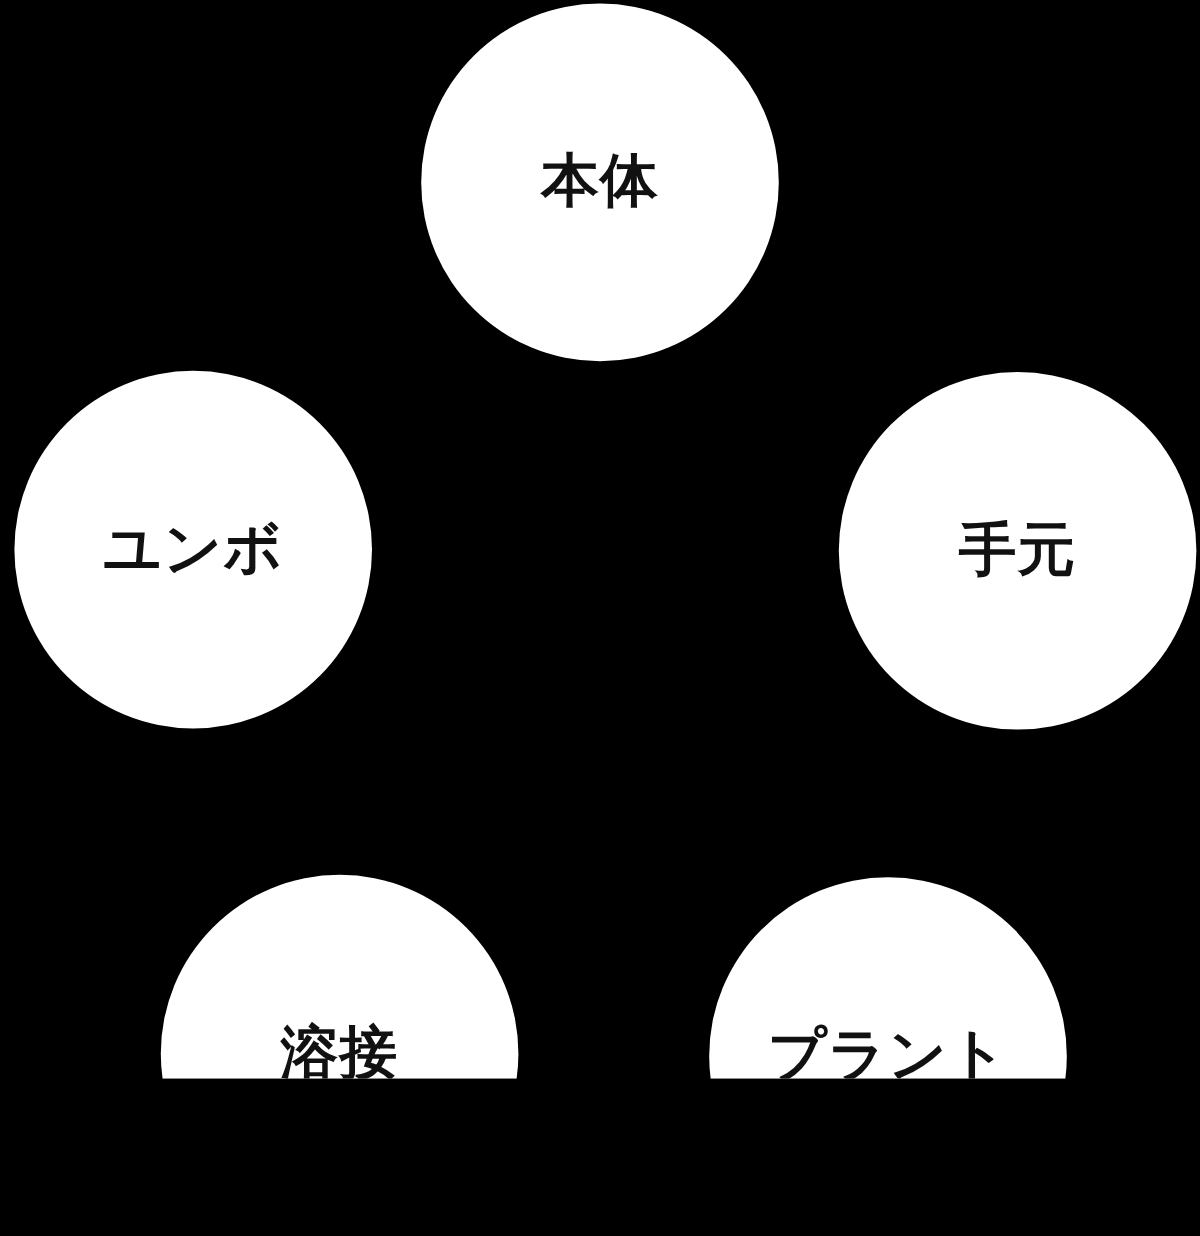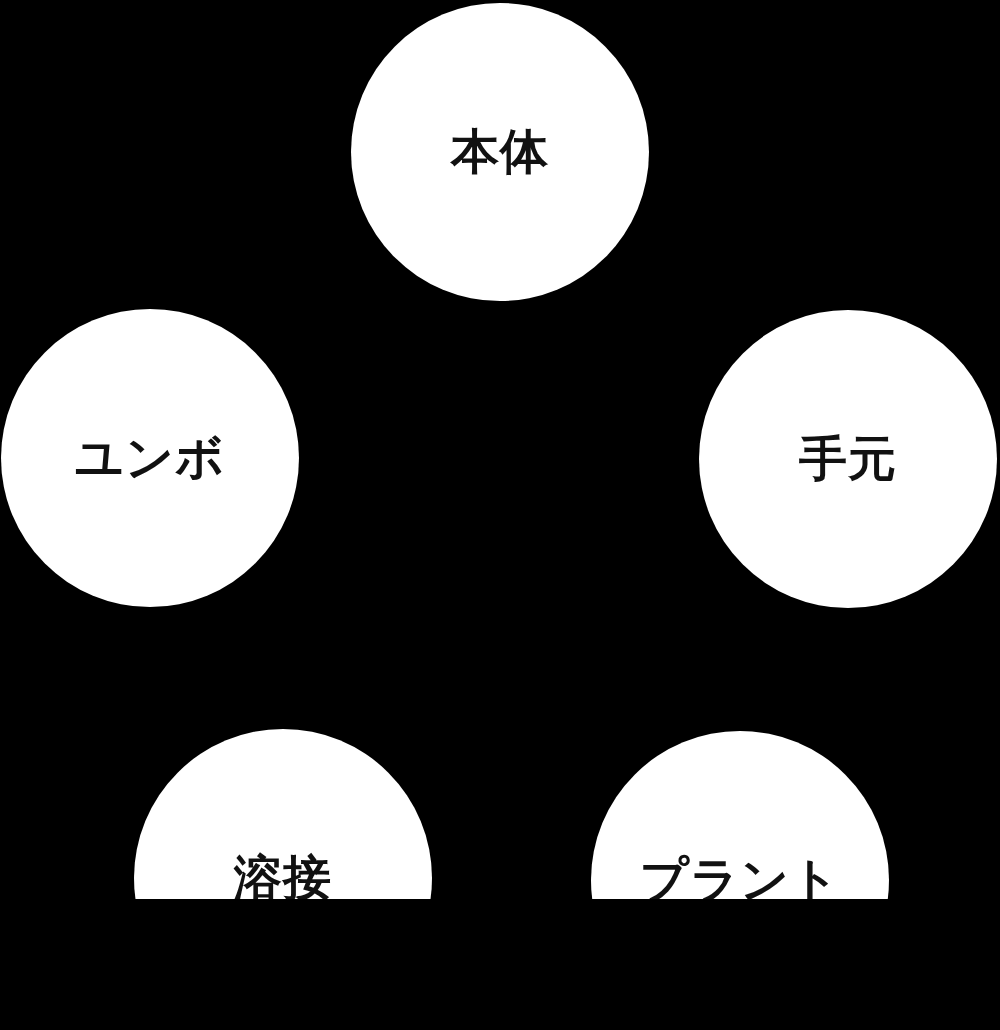--- a/index.html
+++ b/index.html
@@ -28,21 +28,21 @@
   .node-label {
     color: var(--node-text, #111111);
     font-size: 48px;
     font-weight: 700;
     letter-spacing: 1px;
     white-space: nowrap;
     line-height: 1;
   }
   
   .node-hontai   { left: 351px; top: 3px;   }
-  .node-yunbo    { left: 1px;   top: 309px; }
+  .node-yunbo    { left: 12px;   top: 309px; }
   .node-temoto   { left: 699px; top: 310px; }
   .node-yousetsu { left: 134px; top: 729px; }
   .node-plant    { left: 591px; top: 731px; }
 </style>
 </head>
 <body>
 
 <div class="canvas">
 
   <div class="node node-hontai">

